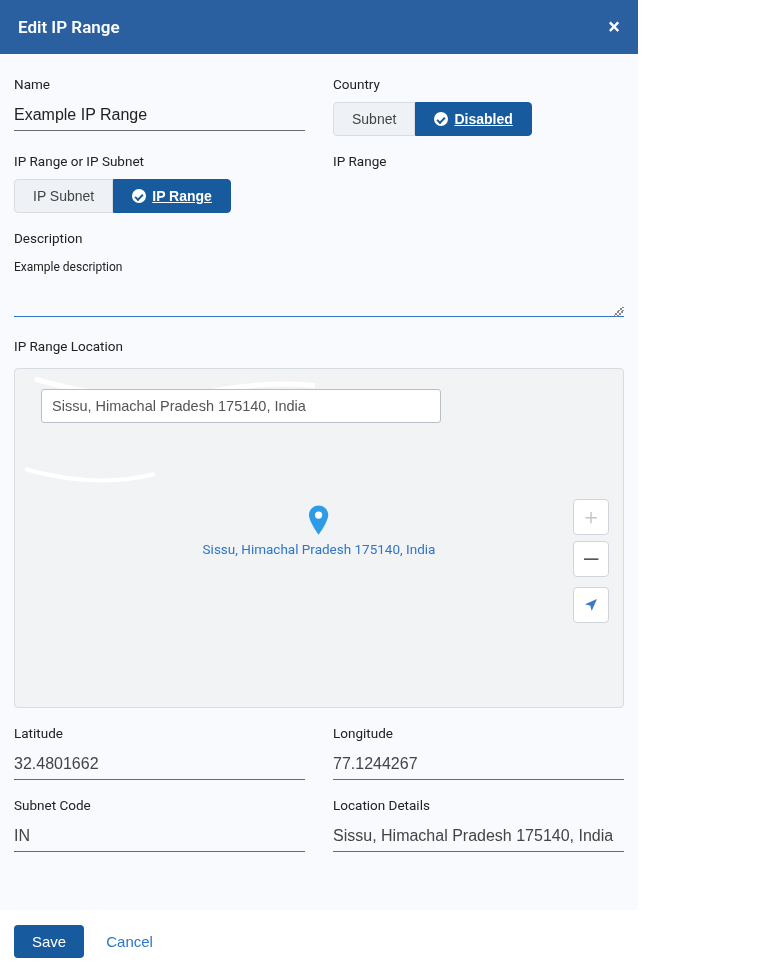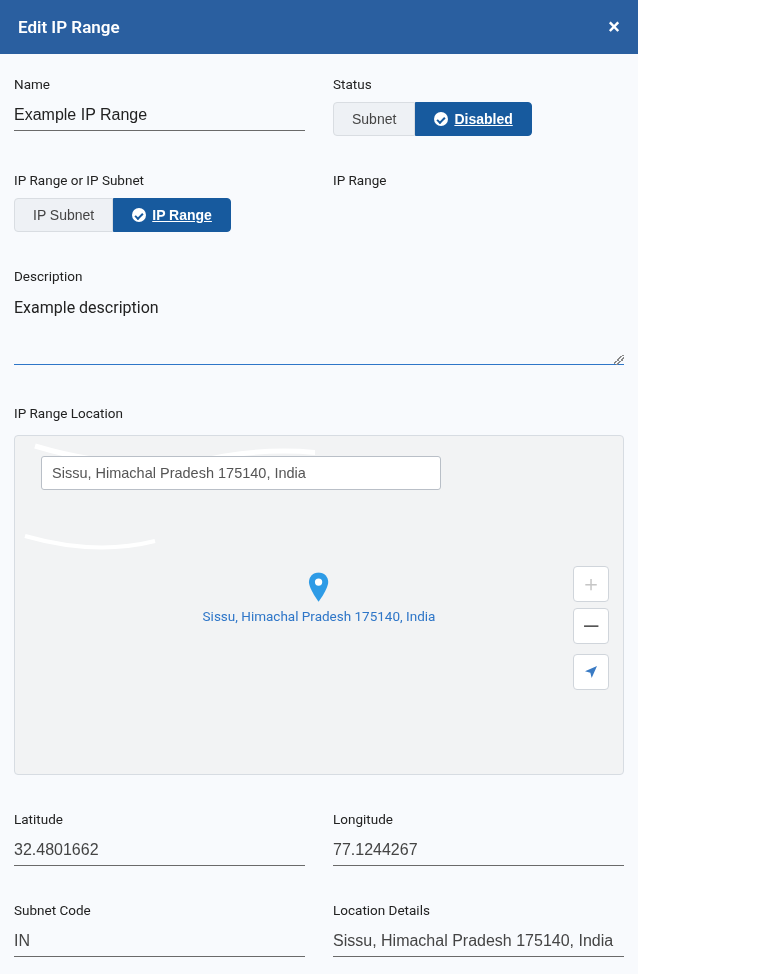--- a/index.html
+++ b/index.html
@@ -34,21 +34,21 @@
     line-height: 1;
   }
   .modal-body {
     flex: 1;
     padding: 22px 14px 10px 14px;
     overflow: auto;
     background: #f8fafd;
   }
   .row { display: flex; gap: 28px; }
   .col { flex: 1; min-width: 0; }
-  .field { margin-bottom: 36px; }
+  .field { margin-bottom: 17px; }
   .label {
     font-size: 13.5px;
     color: #222;
     margin-bottom: 10px;
     display: block;
   }
   .underline-input {
     width: 100%;
     border: none;
     border-bottom: 1px solid #6a6a6a;
@@ -99,21 +99,21 @@
   }
   .toggle-btn:not(.active) .check-icon{ display:none; }
   .dual-input { display:flex; gap:30px; }
   .dual-input input { flex:1; }
   .range-end { background:#eaf0f9; padding-top:4px; }
   .desc-area {
     width: 100%;
     border: none;
     border-bottom: 1px solid #2e76c8;
     background: transparent;
-    font-size: 16px;
+    font-size: 12px;
     padding: 4px 0 28px 0;
     resize: none;
     outline: none;
     color: #222;
     font-family: inherit;
     position:relative;
   }
   .desc-wrap { position:relative; }
   .resize-handle {
     position:absolute;
@@ -212,21 +212,21 @@
   <div class="modal-body">
     <div class="row">
       <div class="col">
         <div class="field">
           <span class="label">Name</span>
           <input class="underline-input" value="Example IP Range" style="">
         </div>
       </div>
       <div class="col">
         <div class="field">
-          <span class="label">Status</span>
+          <span class="label">Country</span>
           <div class="toggle-group">
             <button class="toggle-btn left">
 
               <span>Subnet</span>
             </button>
             <button class="toggle-btn right active">
               <span class="check-icon"></span>
               <span>Disabled</span>
             </button>
           </div>
@@ -324,13 +324,17 @@
       <div class="col">
         <div class="field">
           <span class="label">Location Details</span>
           <input class="underline-input ro" value="Sissu, Himachal Pradesh 175140, India" style="">
         </div>
       </div>
     </div>
 
   </div>
 
+  <div class="modal-footer">
+    <button class="btn-primary">Save</button>
+    <button class="btn-link">Cancel</button>
+  </div>
 </div>
 
 </body></html>

